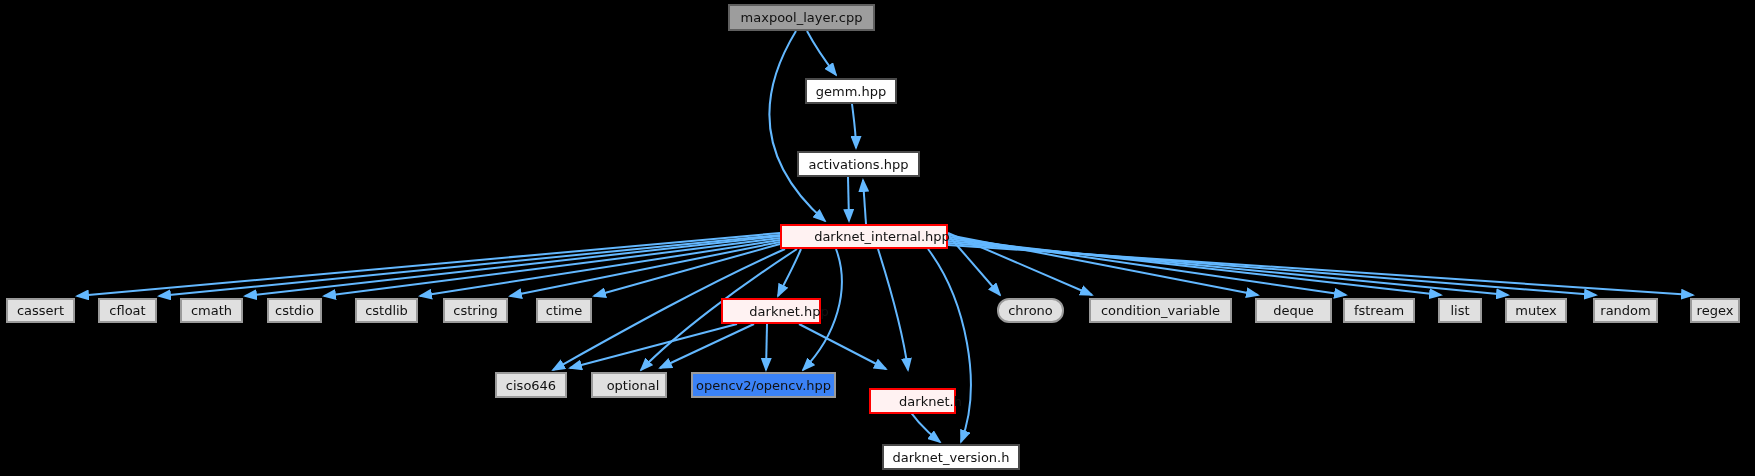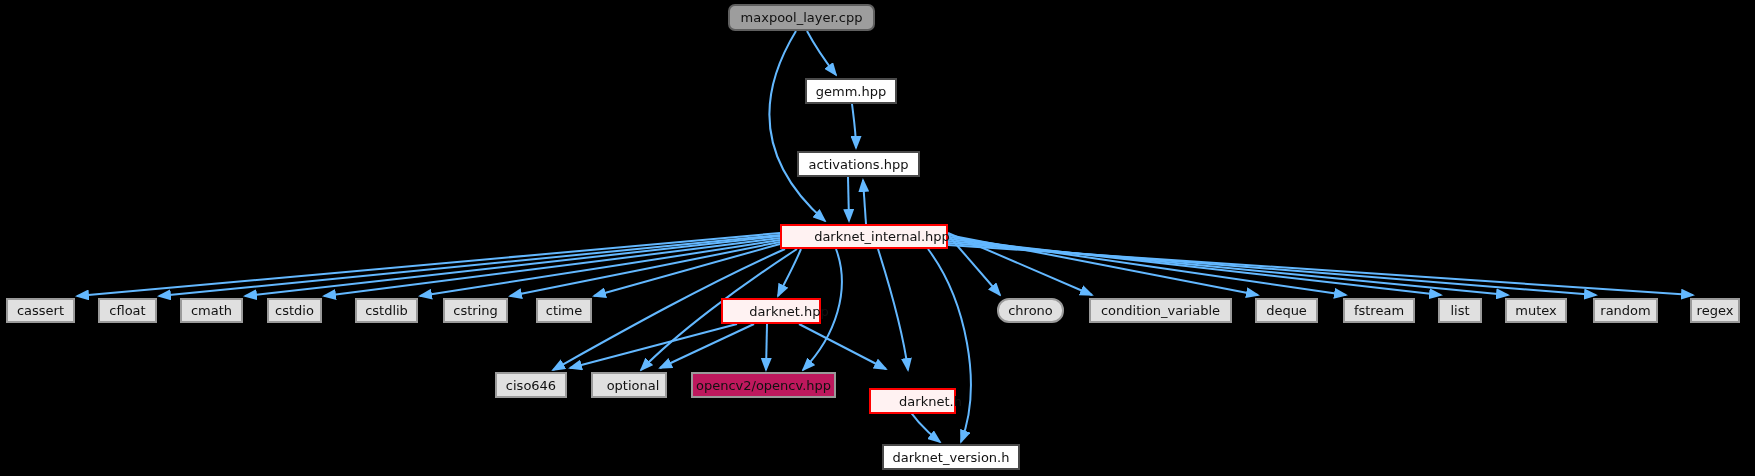--- a/index.html
+++ b/index.html
@@ -64,39 +64,39 @@
         <path class="edge" d="M878,249 C891,290 903,332 908,370" stroke="#63B8FF" marker-end="url(#arrowhead)"></path>
         <path class="edge" d="M928,249 C966,300 983,385 961,442" stroke="#63B8FF" marker-end="url(#arrowhead)"></path>
         <path class="edge" d="M737,324 L570,368" stroke="#63B8FF" marker-end="url(#arrowhead)"></path>
         <path class="edge" d="M754,324 L660,368" stroke="#63B8FF" marker-end="url(#arrowhead)"></path>
         <path class="edge" d="M767,324 L766,370" stroke="#63B8FF" marker-end="url(#arrowhead)"></path>
         <path class="edge" d="M799,324 L886,369" stroke="#63B8FF" marker-end="url(#arrowhead)"></path>
         <path class="edge" d="M901,398 C913,418 927,432 940,442" stroke="#63B8FF" marker-end="url(#arrowhead)"></path>
       </g>
   </svg>
   <div>
-      <div class="node focus" style="left: 728px; top: 4px; width: 147px; height: 27px; background: rgb(157, 157, 157); border-color: rgb(95, 95, 95); border-radius: 7px;">maxpool_layer.cpp</div>
+      <div class="node focus" style="left: 728px; top: 4px; width: 147px; height: 27px; background: rgb(157, 157, 157); border-color: rgb(95, 95, 95);">maxpool_layer.cpp</div>
       <div class="node linked" style="left: 805px; top: 78px; width: 92px; height: 26px; background: rgb(255, 255, 255); border-color: rgb(74, 74, 74);">gemm.hpp</div>
       <div class="node linked" style="left: 797px; top: 151px; width: 123px; height: 26px; background: rgb(255, 255, 255); border-color: rgb(74, 74, 74);">activations.hpp</div>
       <div class="node truncated" style="left: 780px; top: 224px; width: 168px; height: 25px; background: rgb(255, 242, 242); border-color: rgb(255, 0, 0);">darknet_internal.hpp</div>
       <div class="node plain" style="left: 6px; top: 298px; width: 69px; height: 25px; background: rgb(224, 224, 224); border-color: rgb(154, 154, 154);">cassert</div>
       <div class="node plain" style="left: 98px; top: 298px; width: 59px; height: 25px; background: rgb(224, 224, 224); border-color: rgb(154, 154, 154);">cfloat</div>
       <div class="node plain" style="left: 180px; top: 298px; width: 63px; height: 25px; background: rgb(224, 224, 224); border-color: rgb(154, 154, 154);">cmath</div>
       <div class="node plain" style="left: 267px; top: 298px; width: 55px; height: 25px; background: rgb(224, 224, 224); border-color: rgb(154, 154, 154);">cstdio</div>
       <div class="node plain" style="left: 355px; top: 298px; width: 63px; height: 25px; background: rgb(224, 224, 224); border-color: rgb(154, 154, 154);">cstdlib</div>
       <div class="node plain" style="left: 443px; top: 298px; width: 65px; height: 25px; background: rgb(224, 224, 224); border-color: rgb(154, 154, 154);">cstring</div>
       <div class="node plain" style="left: 536px; top: 298px; width: 56px; height: 25px; background: rgb(224, 224, 224); border-color: rgb(154, 154, 154);">ctime</div>
       <div class="node truncated" style="left: 721px; top: 298px; width: 100px; height: 26px; background: rgb(255, 242, 242); border-color: rgb(255, 0, 0);">darknet.hpp</div>
       <div class="node plain" style="left: 997px; top: 298px; width: 67px; height: 25px; background: rgb(224, 224, 224); border-color: rgb(154, 154, 154); border-radius: 12px;">chrono</div>
       <div class="node plain" style="left: 1089px; top: 298px; width: 143px; height: 25px; background: rgb(224, 224, 224); border-color: rgb(154, 154, 154);">condition_variable</div>
-      <div class="node plain" style="left: 1255px; top: 298px; width: 63px; height: 25px; background: rgb(224, 224, 224); border-color: rgb(154, 154, 154);">deque</div>
+      <div class="node plain" style="left: 1255px; top: 298px; width: 77px; height: 25px; background: rgb(224, 224, 224); border-color: rgb(154, 154, 154);">deque</div>
       <div class="node plain" style="left: 1343px; top: 298px; width: 72px; height: 25px; background: rgb(224, 224, 224); border-color: rgb(154, 154, 154);">fstream</div>
       <div class="node plain" style="left: 1438px; top: 298px; width: 44px; height: 25px; background: rgb(224, 224, 224); border-color: rgb(154, 154, 154);">list</div>
       <div class="node plain" style="left: 1505px; top: 298px; width: 62px; height: 25px; background: rgb(224, 224, 224); border-color: rgb(154, 154, 154);">mutex</div>
       <div class="node plain" style="left: 1593px; top: 298px; width: 65px; height: 25px; background: rgb(224, 224, 224); border-color: rgb(154, 154, 154);">random</div>
       <div class="node plain" style="left: 1690px; top: 298px; width: 50px; height: 25px; background: rgb(224, 224, 224); border-color: rgb(154, 154, 154);">regex</div>
       <div class="node plain" style="left: 495px; top: 372px; width: 72px; height: 26px; background: rgb(224, 224, 224); border-color: rgb(154, 154, 154);">ciso646</div>
       <div class="node plain" style="left: 591px; top: 372px; width: 76px; height: 26px; background: rgb(224, 224, 224); border-color: rgb(154, 154, 154); padding-left: 8px;">optional</div>
-      <div class="node plain" style="left: 691px; top: 372px; width: 145px; height: 26px; background: #be185d; border-color: rgb(154, 154, 154);">opencv2/opencv.hpp</div>
+      <div class="node plain" style="left: 691px; top: 372px; width: 145px; height: 26px; background: #3b82f6; border-color: rgb(154, 154, 154);">opencv2/opencv.hpp</div>
       <div class="node truncated" style="left: 869px; top: 372px; width: 87px; height: 26px; background: rgb(255, 242, 242); border-color: rgb(255, 0, 0); margin-top: 16px;">darknet.h</div>
       <div class="node linked" style="left: 882px; top: 444px; width: 138px; height: 26px; background: rgb(255, 255, 255); border-color: rgb(74, 74, 74);">darknet_version.h</div>
     </div>
 </div>
 
 </body></html>

